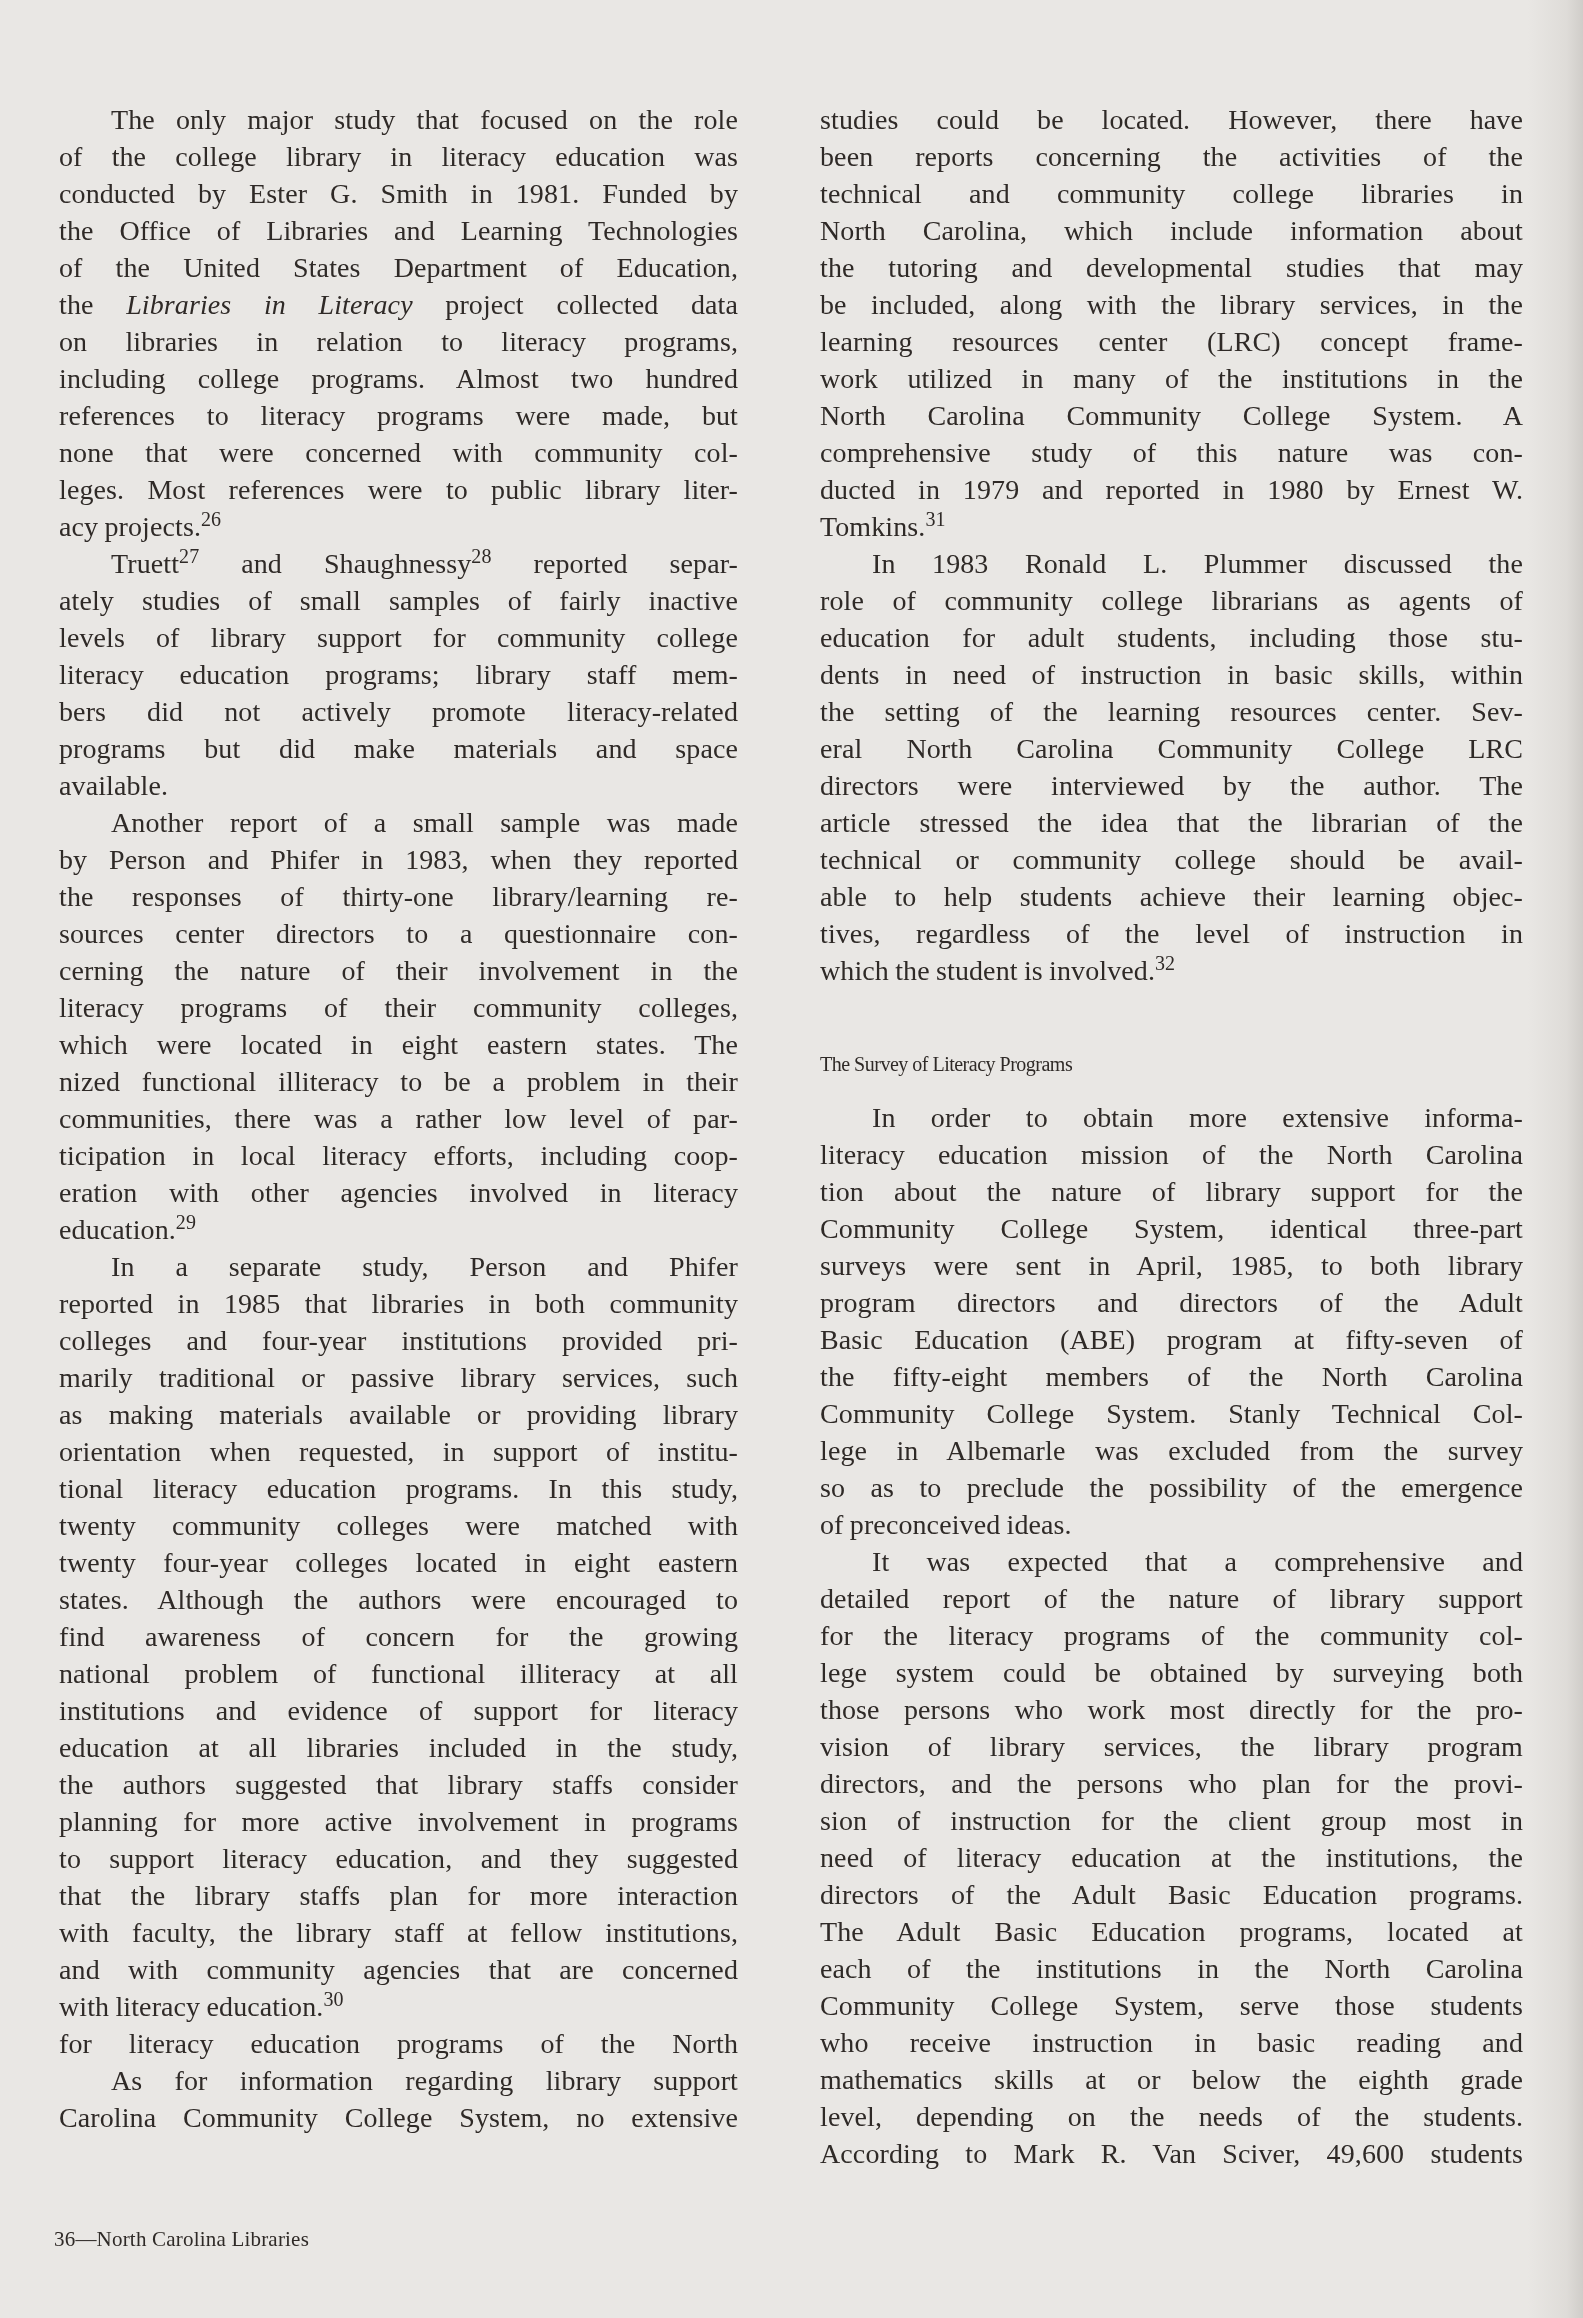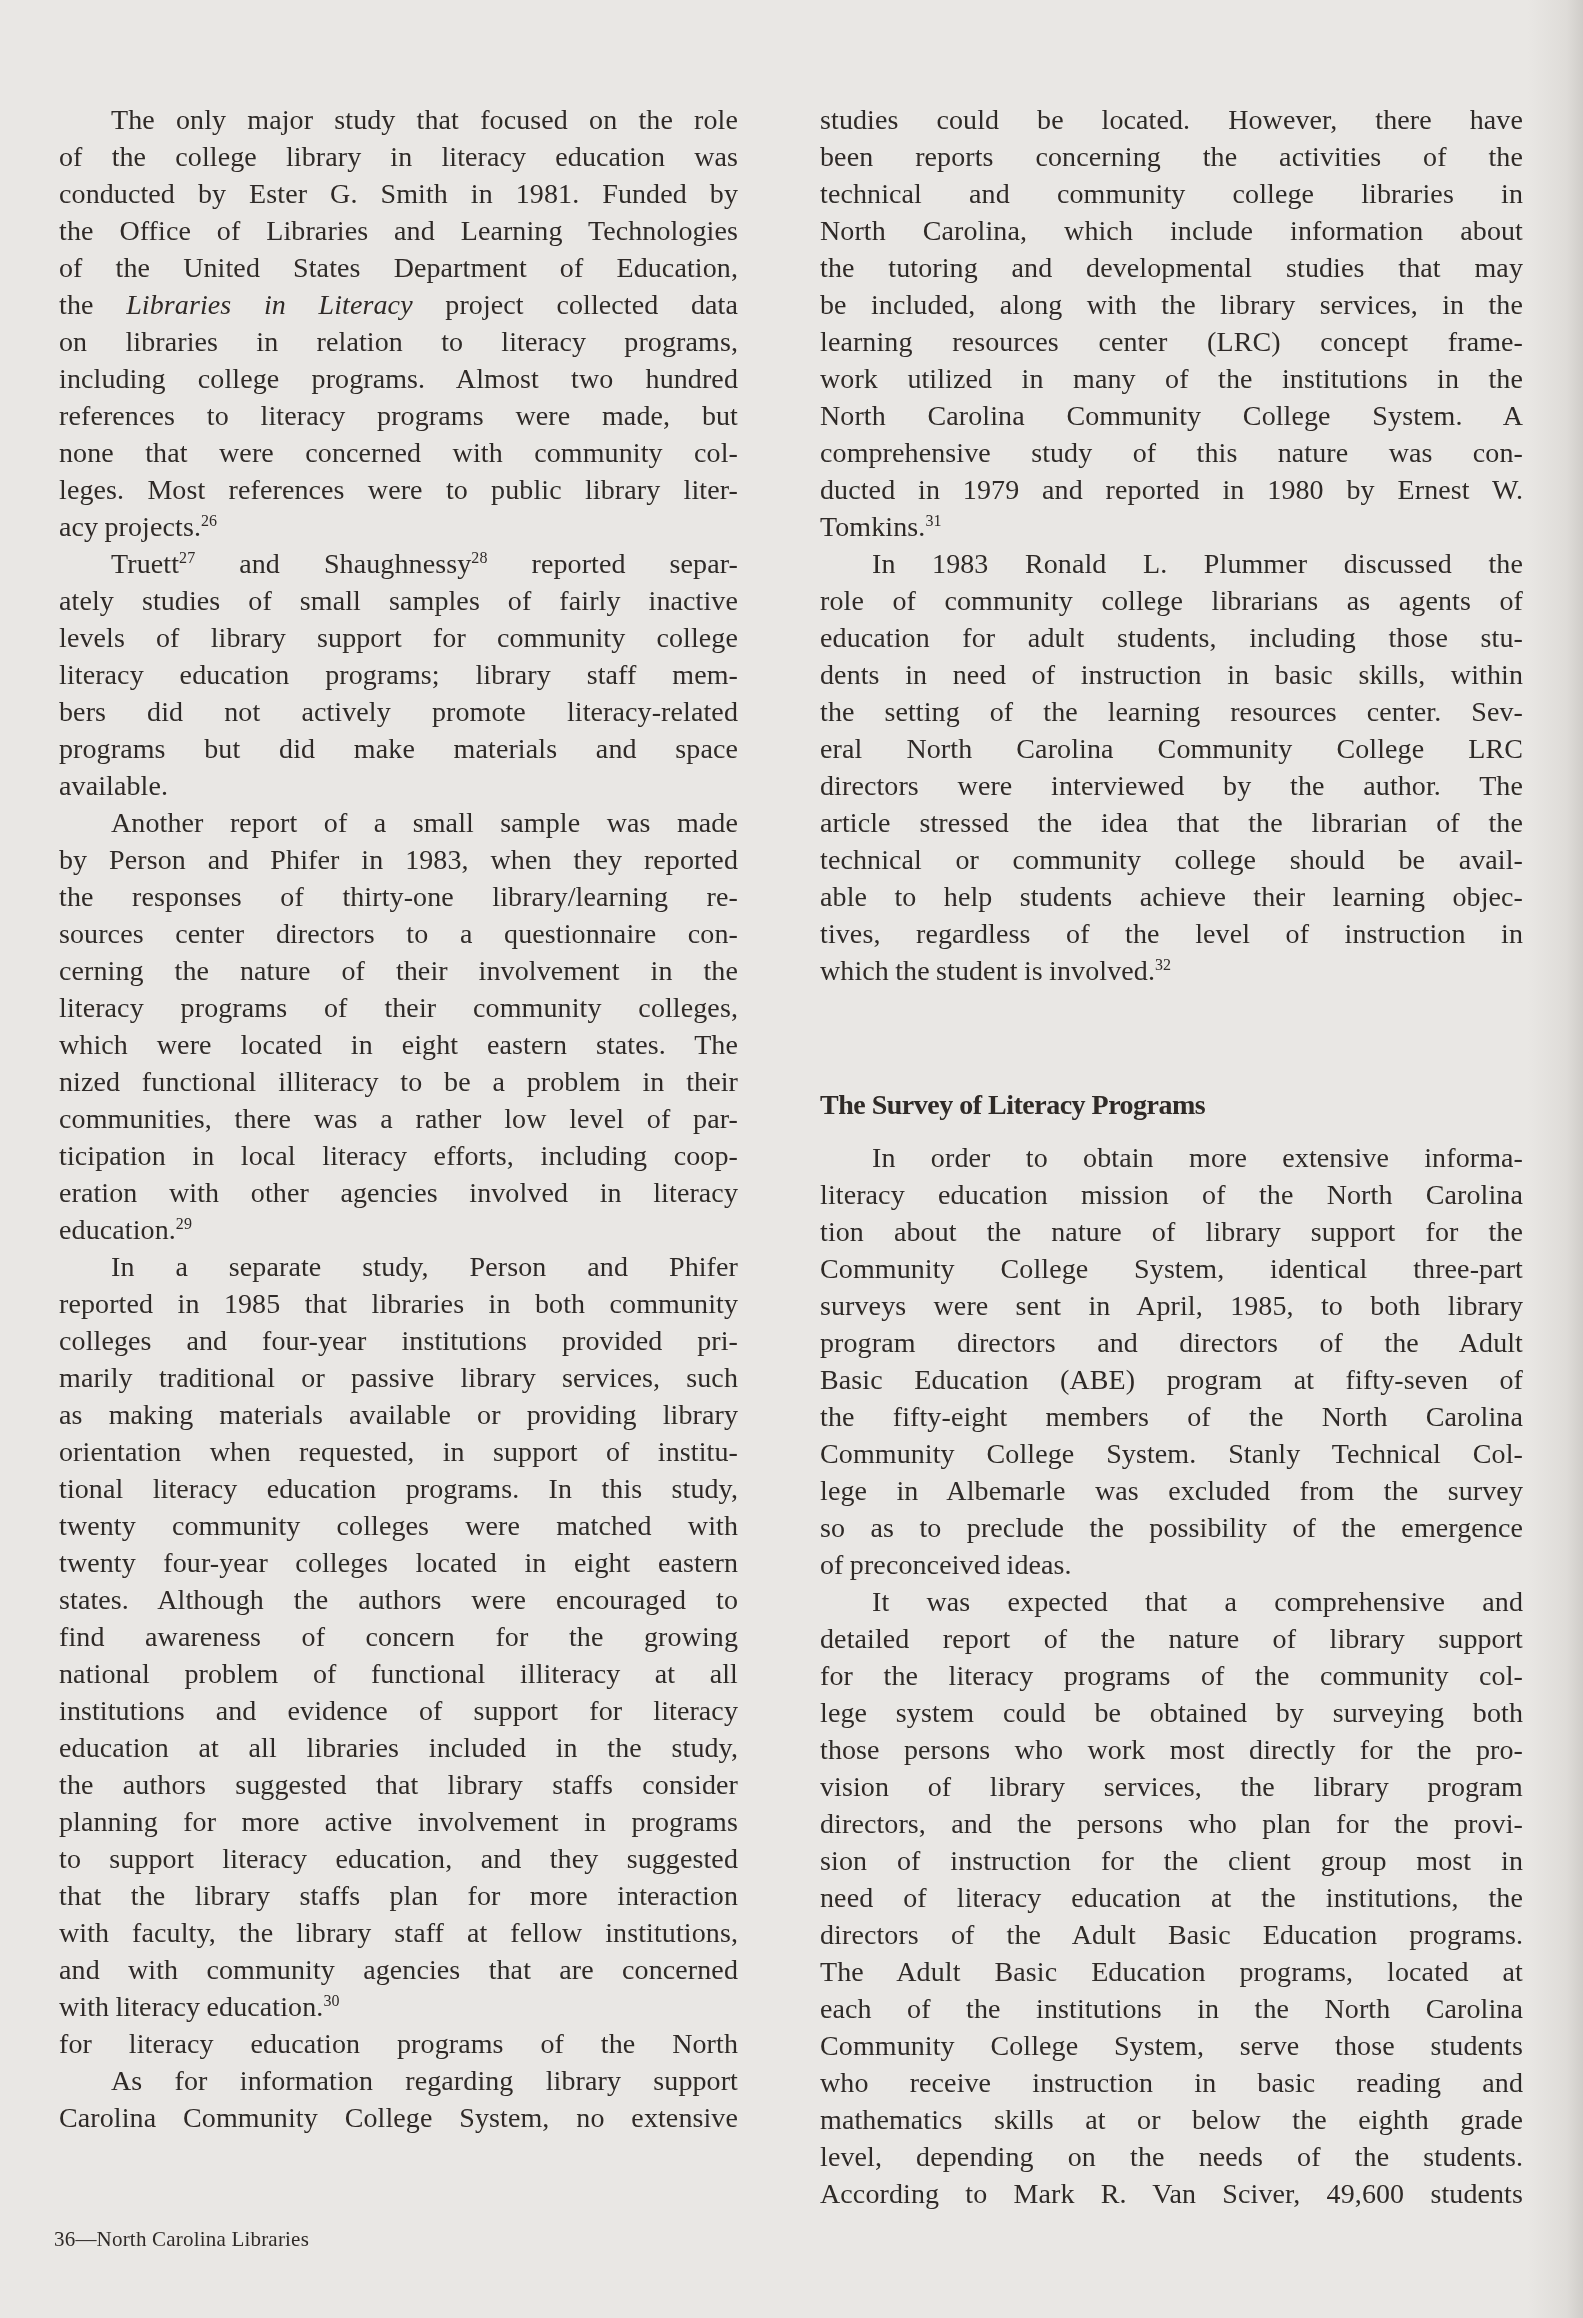--- a/index.html
+++ b/index.html
@@ -40,33 +40,32 @@
     letter-spacing: 0.1px;
     word-spacing: -0.8px;
   }
   .line.last {
     text-align-last: left;
   }
   .line.indent {
     padding-left: 52px;
   }
   sup {
-    font-size: 16px;
+    font-size: 20px;
     line-height: 0;
     vertical-align: 10.3px;
   }
   em { font-style: italic; }
   .heading {
     display: block;
     height: 37px;
     line-height: 37px;
-    font-size: 28px;
-    font-weight: bold;
+    font-size: 20px;
+    font-weight: normal;
     letter-spacing: -0.5px;
-    margin-top: 40px;
   }
   .gap-heading-top { display: block; height: 57px; }
   .gap-heading-bottom { display: block; height: 16px; }
   .footer {
     position: absolute;
     left: 54px;
     top: 2221px;
     font-size: 21px;
     line-height: 37px;
     letter-spacing: 0.2px;

